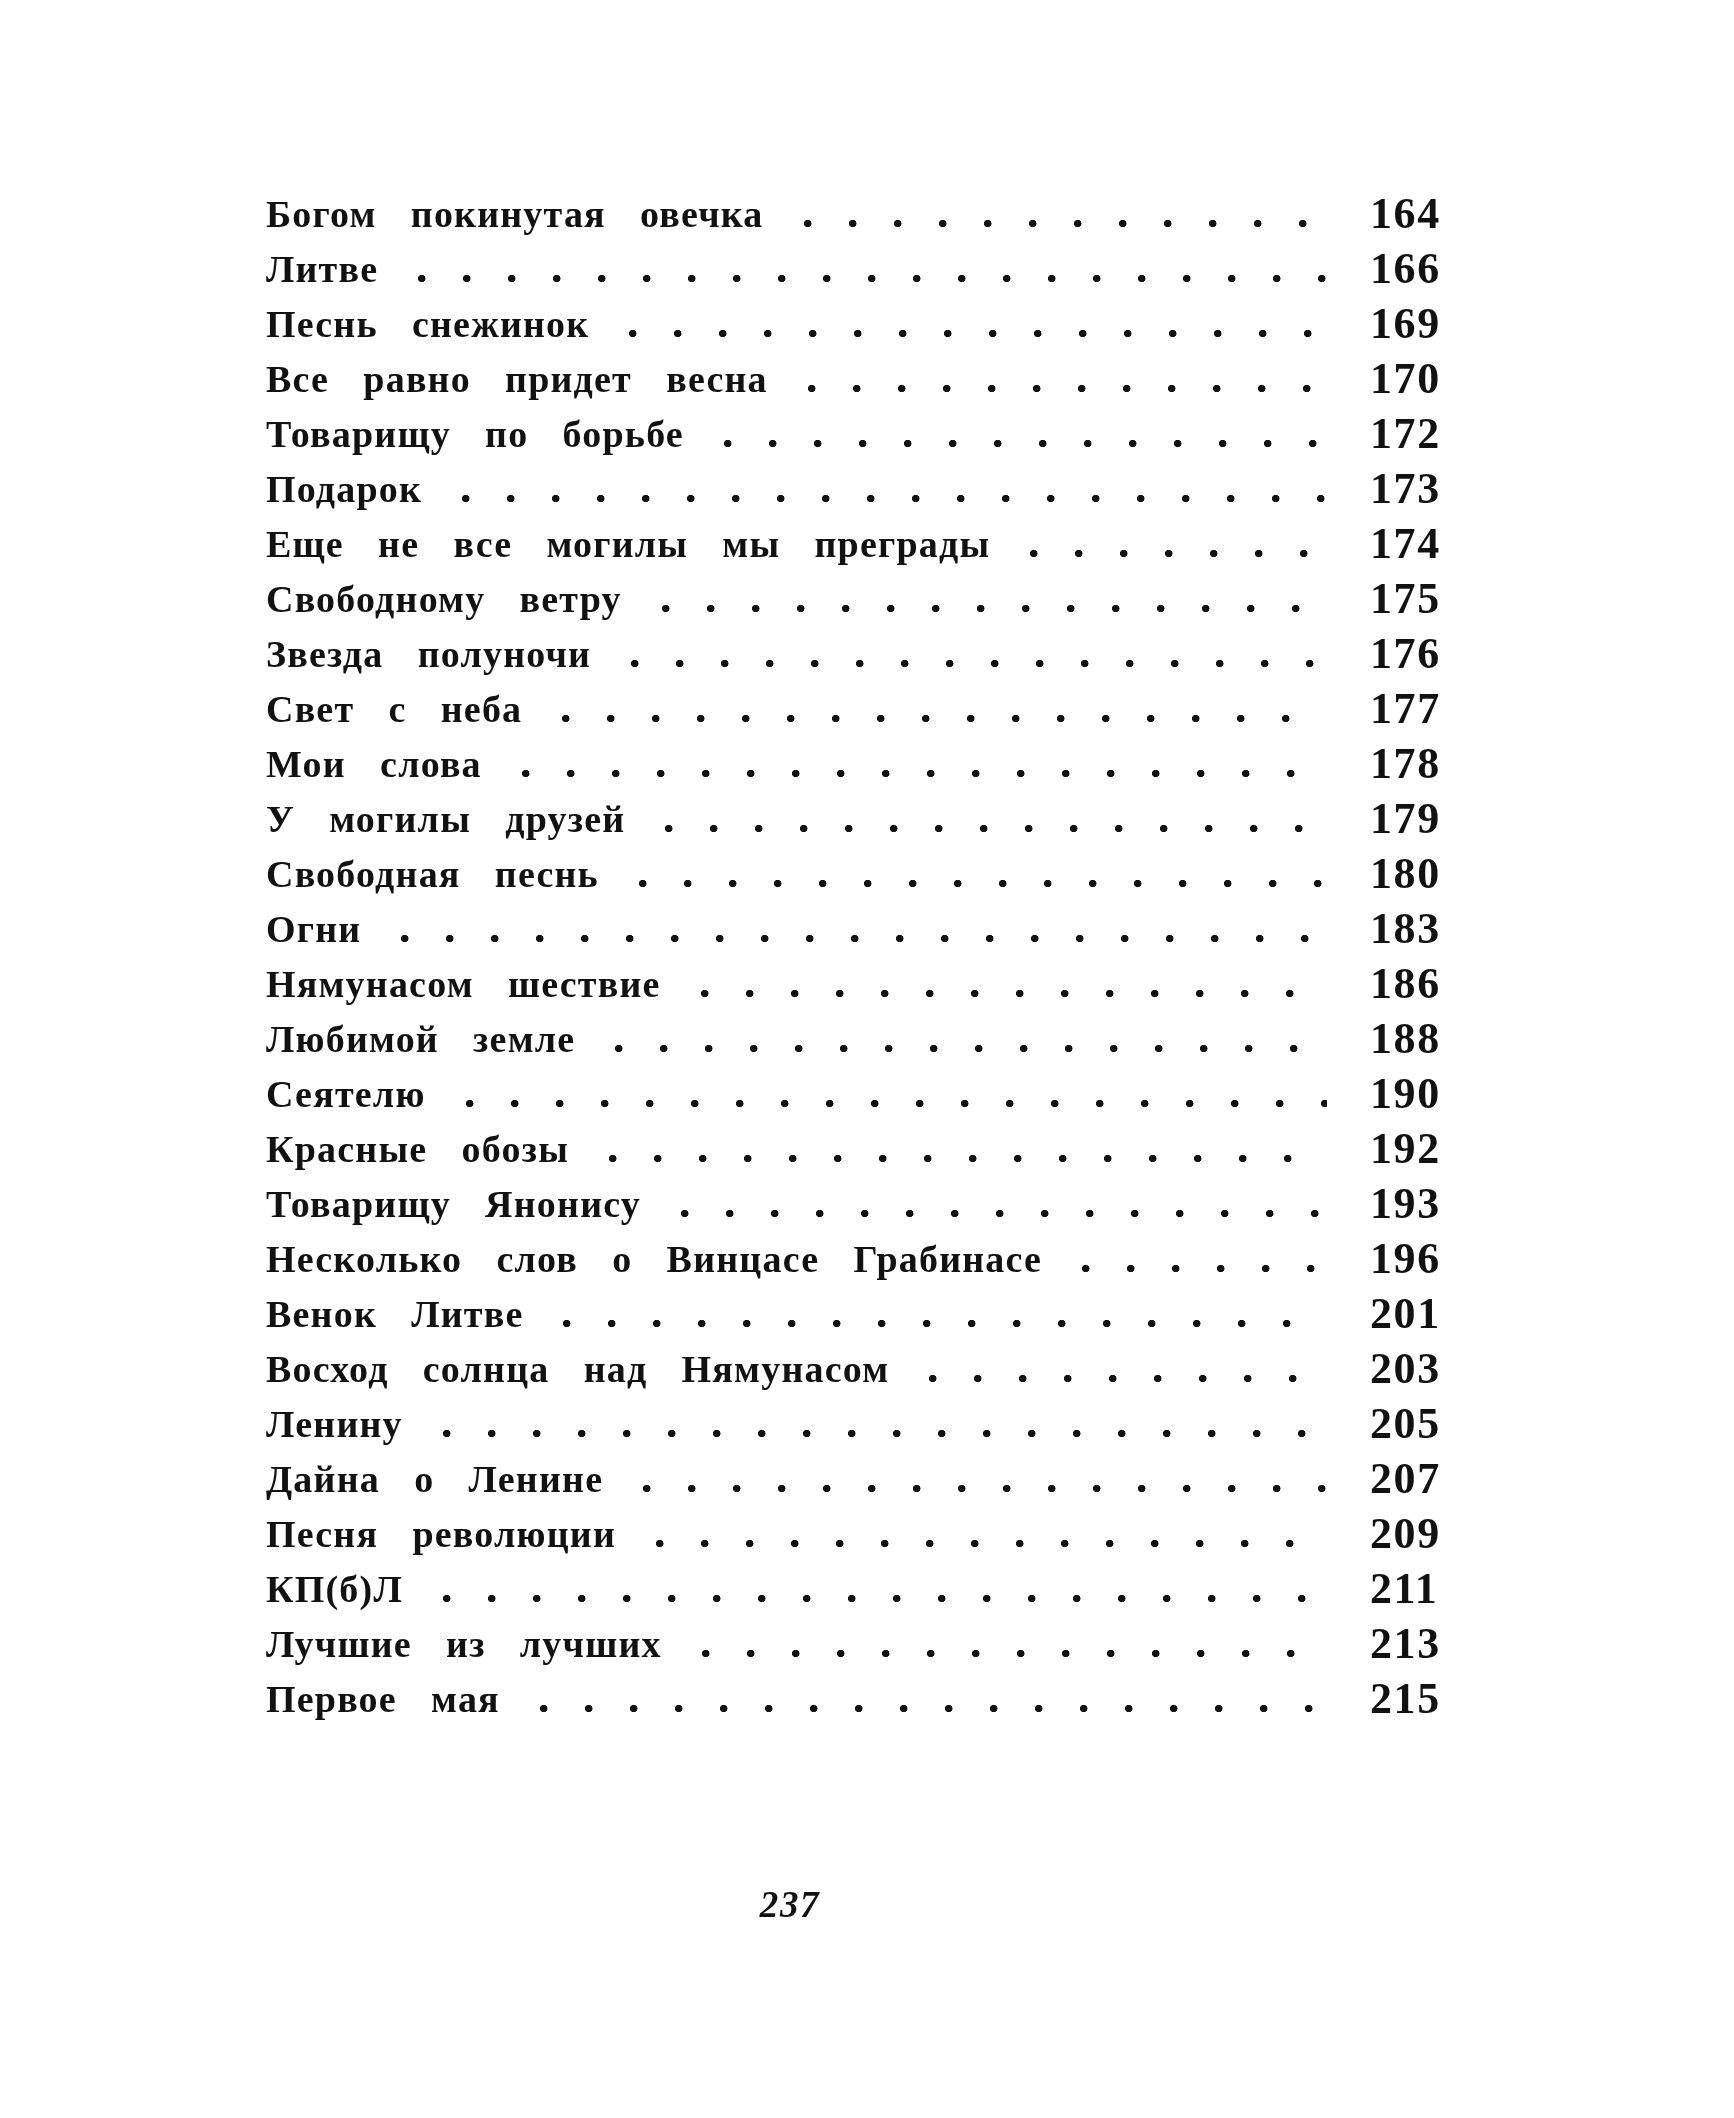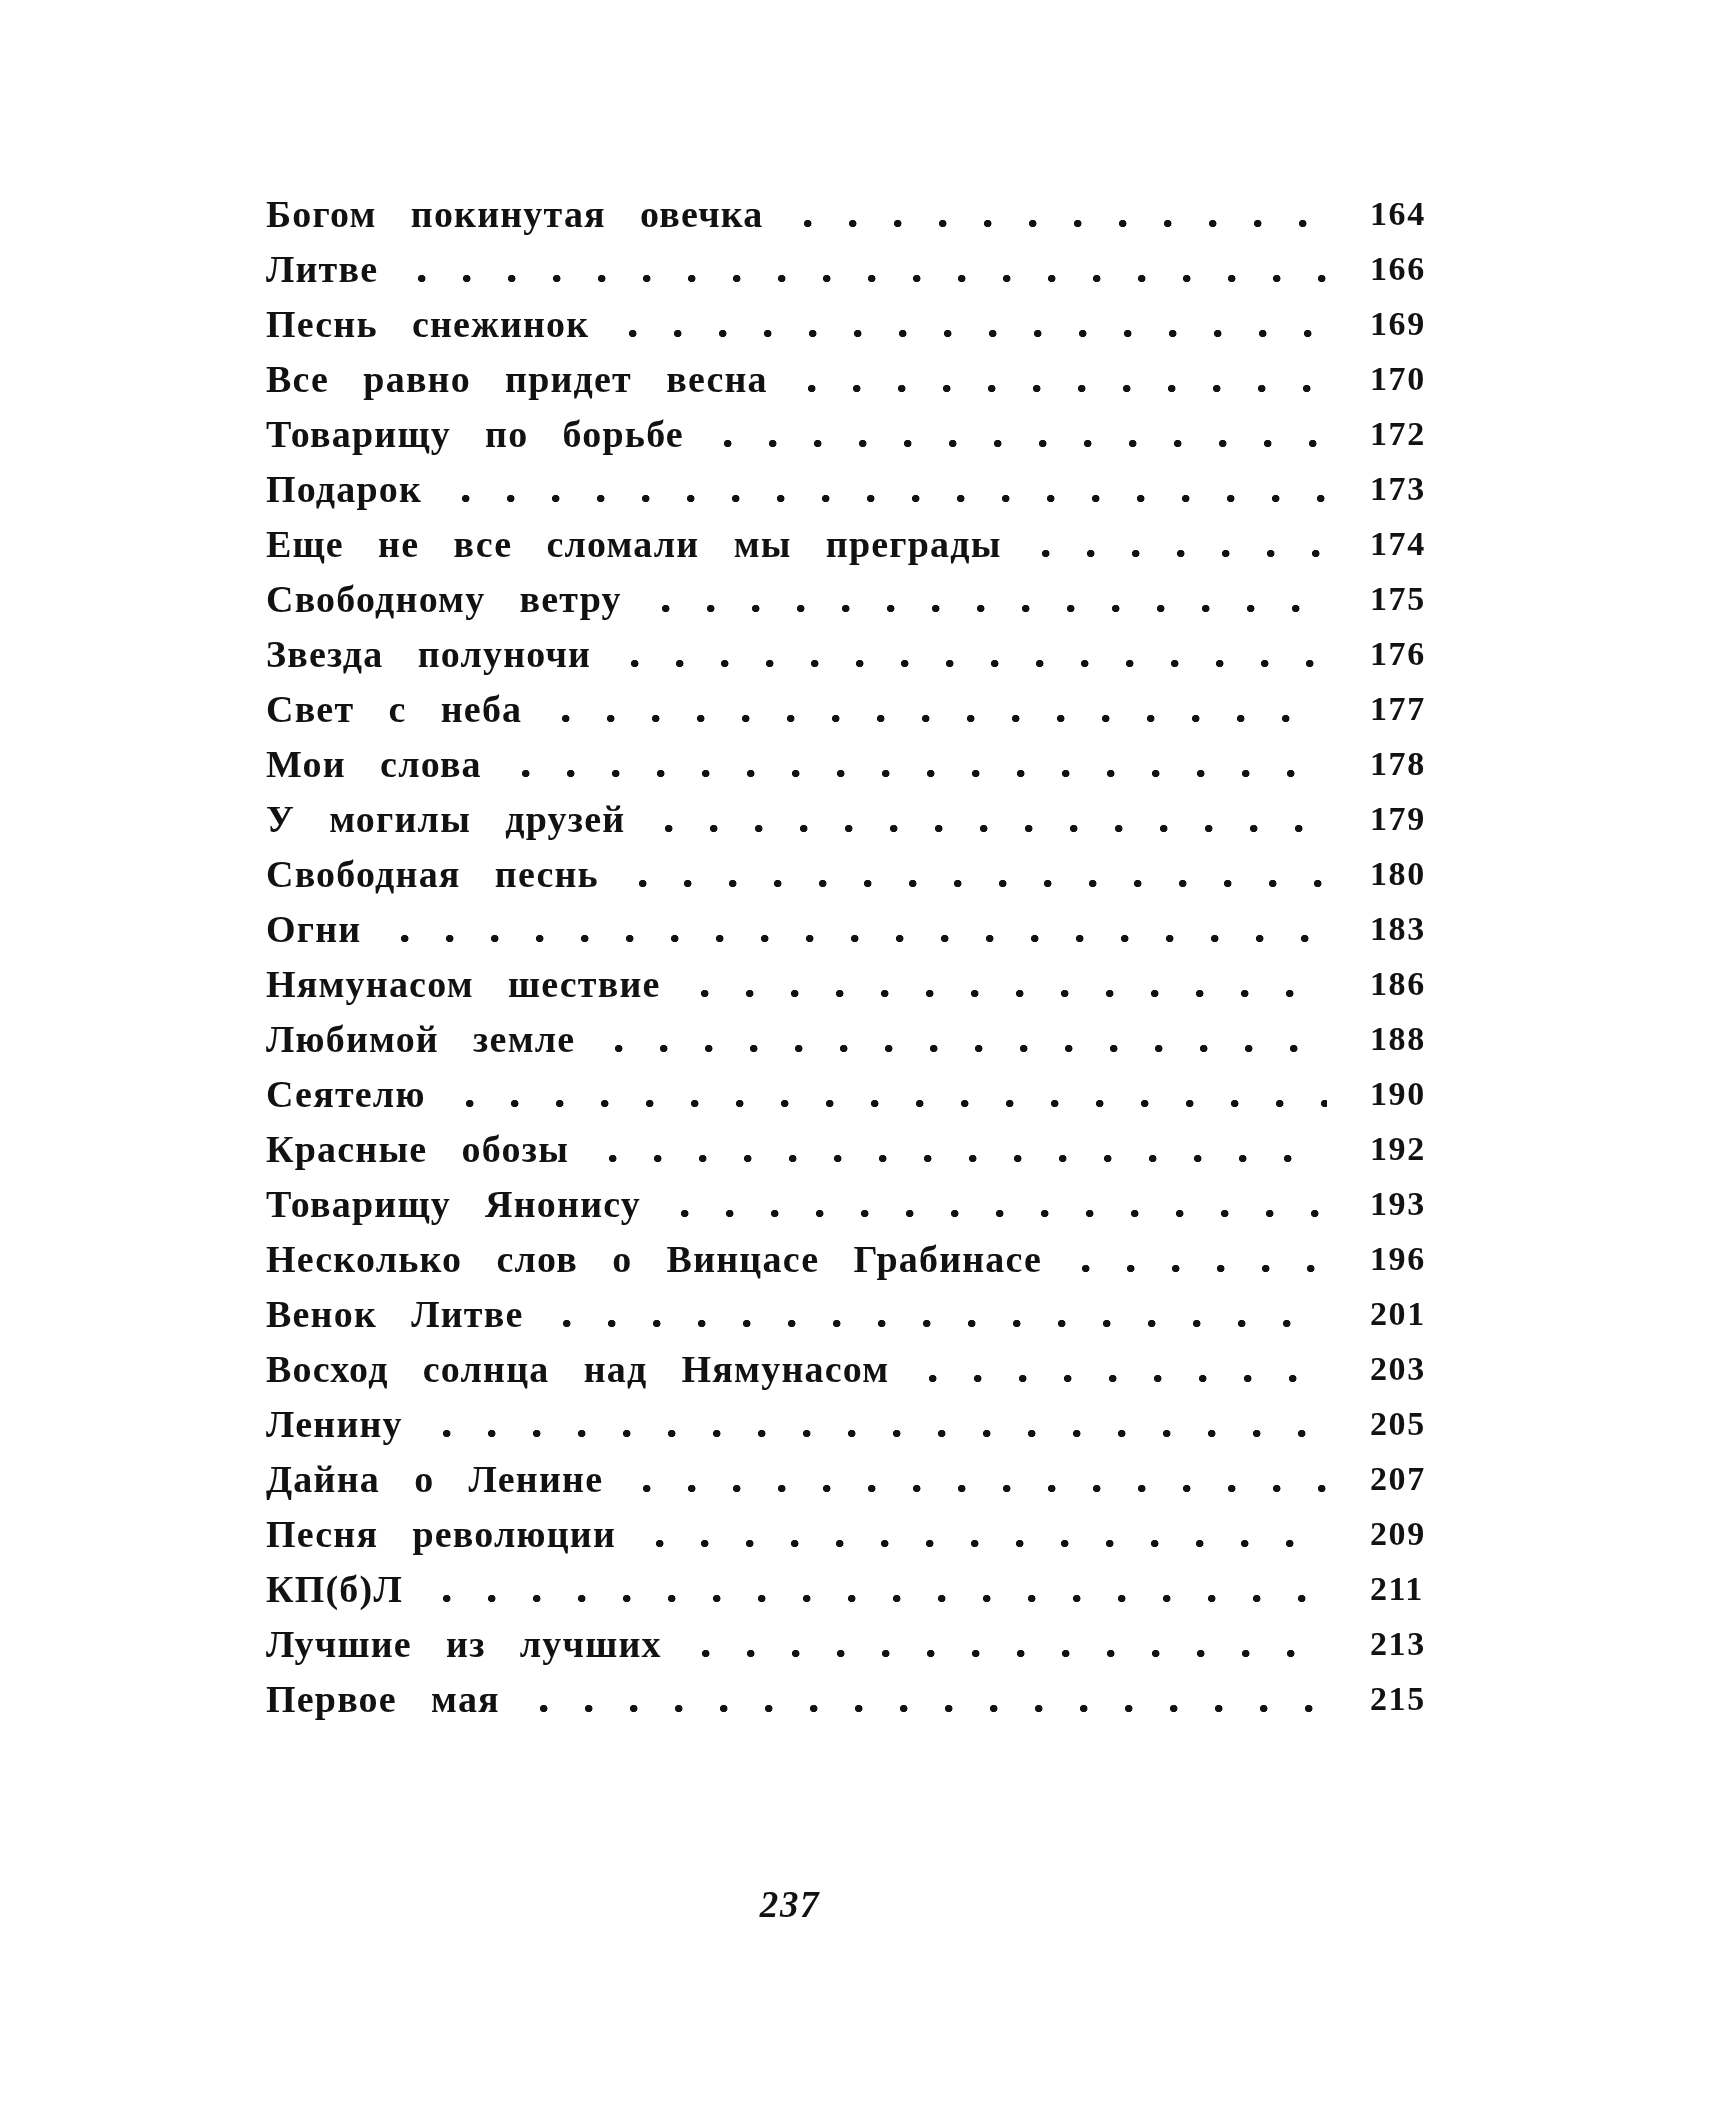--- a/index.html
+++ b/index.html
@@ -58,21 +58,21 @@
     left: 0;
     right: 0;
     bottom: 2.3px;
     height: 9.4px;
     background-image: radial-gradient(circle at 4.7px 4.7px, var(--ink) 3.5px, rgba(0,0,0,0) 4.1px);
     background-size: 45px 9.4px;
     background-repeat: repeat-x;
   }
   .pagenum {
     flex: 0 0 102px;
-    font-size: 34px;
+    font-size: 44px;
     font-weight: 700;
     letter-spacing: 1.6px;
     text-align: left;
     line-height: 1;
   }
   .footer {
     position: absolute;
     top: 1883px;
     left: 0;
     width: 1580px;
@@ -121,21 +121,21 @@
         <span class="pagenum">172</span>
       </div>
 
       <div class="row">
         <span class="title">Подарок</span>
         <span class="leader"></span>
         <span class="pagenum">173</span>
       </div>
 
       <div class="row">
-        <span class="title">Еще не все сломали мы преграды</span>
+        <span class="title">Еще не все могилы мы преграды</span>
         <span class="leader"></span>
         <span class="pagenum">174</span>
       </div>
 
       <div class="row">
         <span class="title">Свободному ветру</span>
         <span class="leader"></span>
         <span class="pagenum">175</span>
       </div>
 

